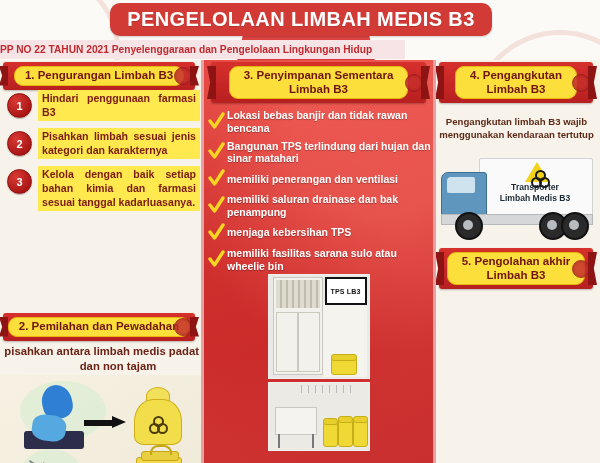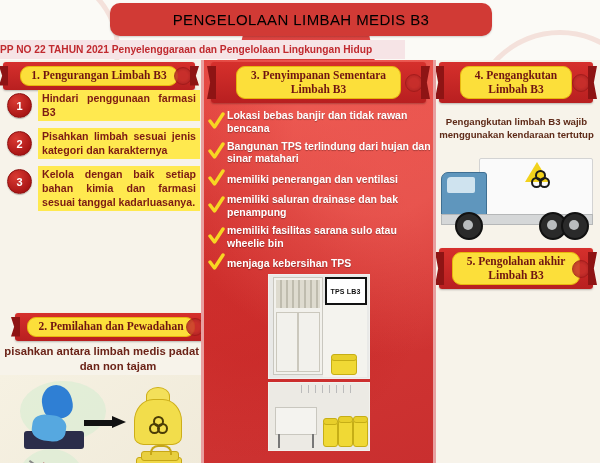--- a/index.html
+++ b/index.html
@@ -23,21 +23,21 @@
     background:transparent;
   }
   .title-pill{
     position:absolute;left:110px;top:3px;width:382px;height:33px;
     background:#d13a35;
     border-radius:10px;
     display:flex;align-items:center;justify-content:center;
     box-shadow:0 1px 2px rgba(0,0,0,.18);
   }
   .title-pill span{
-    color:#000000;font-weight:normal;font-size:15px;letter-spacing:.4px;
+    color:#ffffff;font-weight:bold;font-size:20px;letter-spacing:.4px;
     white-space:nowrap;
     text-shadow:0 1px 0 rgba(0,0,0,.12);
   }
   .subtitle-band{
     position:absolute;left:0;top:40px;width:405px;height:19px;
     background:#f6e4e6;
     display:flex;align-items:center;
   }
   .subtitle-band span{
     color:#c02a2f;font-weight:bold;font-size:10.2px;
@@ -70,21 +70,20 @@
 
   
   .ribbon{
     position:relative;
     background:linear-gradient(180deg,#d6302c,#b81f20);
     margin:0 3px;
     padding:4px 6px;
     border-radius:3px;
     display:flex;flex-direction:column;align-items:center;justify-content:flex-start;
     box-shadow:0 1px 2px rgba(0,0,0,.25);
-    font-family:Liberation Serif, serif;
   }
   .ribbon::before,.ribbon::after{
     content:"";position:absolute;top:4px;width:9px;height:calc(100% - 8px);
     background:#8e1414;
   }
   .ribbon::before{left:-4px;clip-path:polygon(0 0,100% 0,100% 100%,0 100%,35% 50%);}
   .ribbon::after{right:-4px;clip-path:polygon(0 0,100% 0,65% 50%,100% 100%,0 100%);}
   .ribbon .seal{
     position:absolute;right:3px;top:50%;transform:translateY(-50%);
     width:16px;height:16px;border-radius:50%;
@@ -114,21 +113,21 @@
     margin:3px 6px 0 7px;
     box-shadow:0 1px 1px rgba(0,0,0,.25);
   }
   .numtext{
     background:#ffe94f;
     color:#7c1a14;font-weight:bold;font-size:10.6px;line-height:13.6px;
     padding:2px 4px;
     width:154px;
     text-align:justify;
   }
-  .left-head2{position:absolute;left:0;top:253px;width:198px;padding-left:12px;}
+  .left-head2{position:absolute;left:0;top:253px;width:198px;}
   .left-sub{
     position:absolute;left:0;top:284px;width:236px;
     text-align:center;color:#6b2318;font-weight:bold;
     font-size:11.3px;line-height:14.5px;
   }
   
   .illu{position:absolute;left:0;top:315px;width:204px;height:148px;overflow:hidden;}
   .illu-bg{position:absolute;inset:0;background:linear-gradient(140deg,#f6f1e2,#efe9d8);}
   .arrow{position:absolute;width:44px;height:11px;}
   .arrow .shaft{position:absolute;left:0;top:3px;width:30px;height:6px;background:#111;}
@@ -359,29 +358,29 @@
             </svg>
         </div>
         <div class="cktext">memiliki saluran drainase dan bak penampung</div>
       </div>
       <div class="ckrow">
         <div class="ckmark">
           <svg width="17" height="19" viewBox="0 0 17 19">
               <path d="M2 9 L6.5 15 L15 2" stroke="#f7d623" stroke-width="3.4" fill="none" stroke-linecap="round" stroke-linejoin="round"></path>
             </svg>
         </div>
+        <div class="cktext">menjaga kebersihan TPS</div>
+      </div>
+      <div class="ckrow">
+        <div class="ckmark">
+          <svg width="17" height="19" viewBox="0 0 17 19">
+              <path d="M2 9 L6.5 15 L15 2" stroke="#f7d623" stroke-width="3.4" fill="none" stroke-linecap="round" stroke-linejoin="round"></path>
+            </svg>
+        </div>
         <div class="cktext">memiliki fasilitas sarana sulo atau wheelie bin</div>
-      </div>
-      <div class="ckrow">
-        <div class="ckmark">
-          <svg width="17" height="19" viewBox="0 0 17 19">
-              <path d="M2 9 L6.5 15 L15 2" stroke="#f7d623" stroke-width="3.4" fill="none" stroke-linecap="round" stroke-linejoin="round"></path>
-            </svg>
-        </div>
-        <div class="cktext">menjaga kebersihan TPS</div>
       </div>
     </div>
 
     <div class="photos">
       <div class="photo photo-a">
         <div class="cab">
           <div class="slats"></div>
           <div class="door"></div>
           <div class="door2"></div>
         </div>
@@ -429,20 +428,24 @@
     <div class="truck-wrap">
       <div class="truck-box"></div>
       <div class="tri-haz"></div>
       <div class="tri-haz-in" style="left:98px;top:18px;">
         <div class="biohaz" style="left:0;top:0;">
           <i style="left:4px;top:0;border-color:#1a1a1a;"></i>
             <i style="left:0;top:7px;border-color:#1a1a1a;"></i>
             <i style="left:8px;top:7px;border-color:#1a1a1a;"></i>
         </div>
       </div>
+      <div class="truck-label">
+        <div>Transporter</div>
+        <div>Limbah Medis B3</div>
+      </div>
       <div class="truck-cab">
         <div class="win"></div>
       </div>
       <div class="truck-chassis"></div>
       <div class="wheel" style="left:22px;top:60px;">
           <i></i>
         </div>
       <div class="wheel" style="left:106px;top:60px;">
           <i></i>
         </div>

